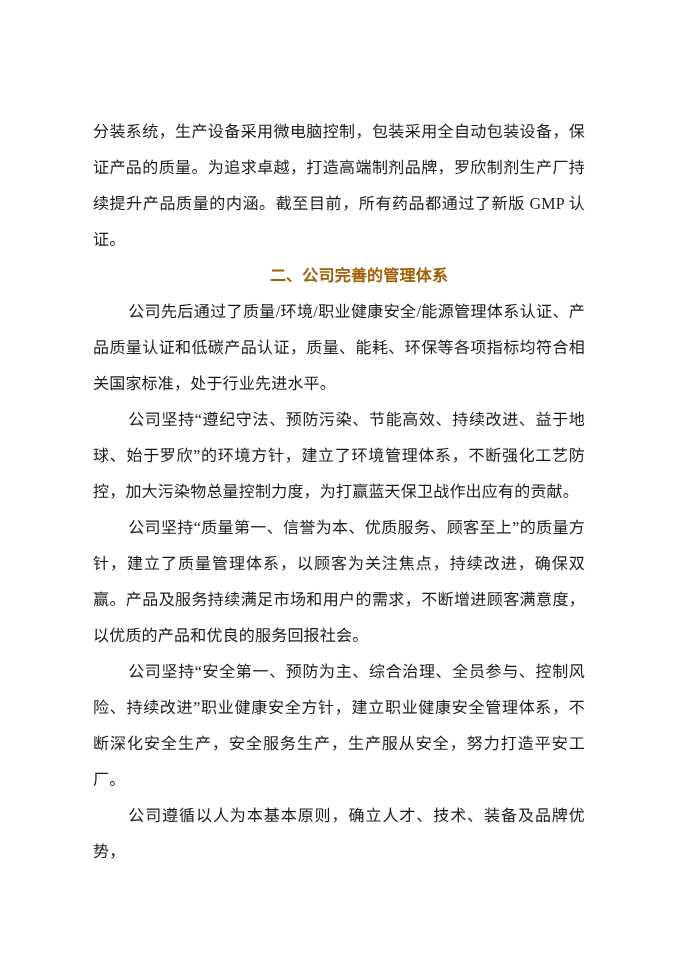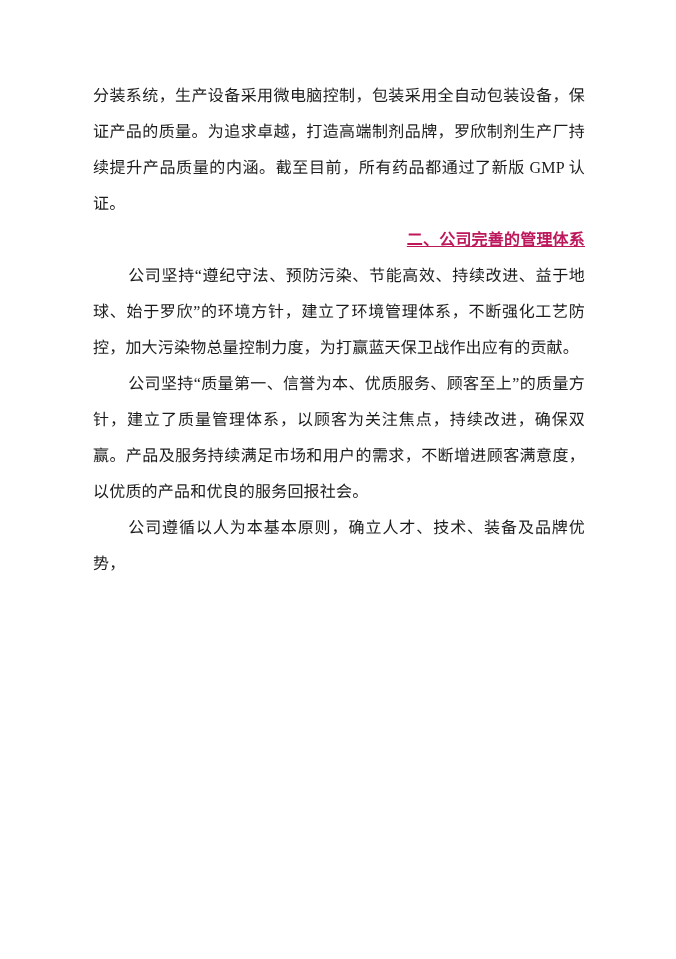--- a/index.html
+++ b/index.html
@@ -8,44 +8,44 @@
     background: #ffffff;
   }
   .page {
     position: relative;
     width: 676px;
     height: 863px;
     background: #ffffff;
     overflow: hidden;
     font-family: "Liberation Serif", serif;
     color: #1c1c1c;
+    margin-top: 36px;
   }
   .content {
     padding: 78px 91px 0 93px;
   }
   .content p {
     margin: 0;
     font-size: 16px;
     line-height: 36px;
     text-align: justify;
     letter-spacing: 0.2px;
     word-break: break-all;
   }
   .content p.indent {
     text-indent: 2.2em;
   }
   .content p.no-indent {
     text-indent: 0;
   }
   .content p.heading {
     font-weight: bold;
-    color: #be185d;
-    text-align: right;
+    color: #a16207;
+    text-align: center;
     text-indent: 2.5em;
-    text-decoration: underline;
   }
   .footer {
     position: absolute;
     top: 877px;
     left: 0;
     width: 100%;
     text-align: center;
   }
   .page-number {
     font-size: 11px;
@@ -54,20 +54,22 @@
     font-family: "Liberation Serif", serif;
   }
 </style>
 </head>
 <body>
 
 <div class="page">
   <div class="content">
     <p class="no-indent">分装系统，生产设备采用微电脑控制，包装采用全自动包装设备，保证产品的质量。为追求卓越，打造高端制剂品牌，罗欣制剂生产厂持续提升产品质量的内涵。截至目前，所有药品都通过了新版 GMP 认证。</p>
     <p class="heading">二、公司完善的管理体系</p>
+    <p class="indent">公司先后通过了质量/环境/职业健康安全/能源管理体系认证、产品质量认证和低碳产品认证，质量、能耗、环保等各项指标均符合相关国家标准，处于行业先进水平。</p>
     <p class="indent">公司坚持“遵纪守法、预防污染、节能高效、持续改进、益于地球、始于罗欣”的环境方针，建立了环境管理体系，不断强化工艺防控，加大污染物总量控制力度，为打赢蓝天保卫战作出应有的贡献。</p>
     <p class="indent">公司坚持“质量第一、信誉为本、优质服务、顾客至上”的质量方针，建立了质量管理体系，以顾客为关注焦点，持续改进，确保双赢。产品及服务持续满足市场和用户的需求，不断增进顾客满意度，以优质的产品和优良的服务回报社会。</p>
+    <p class="indent">公司坚持“安全第一、预防为主、综合治理、全员参与、控制风险、持续改进”职业健康安全方针，建立职业健康安全管理体系，不断深化安全生产，安全服务生产，生产服从安全，努力打造平安工厂。</p>
     <p class="indent">公司遵循以人为本基本原则，确立人才、技术、装备及品牌优势，</p>
   </div>
   <div class="footer">
     <span class="page-number">2</span>
   </div>
 </div>
 
 </body></html>

